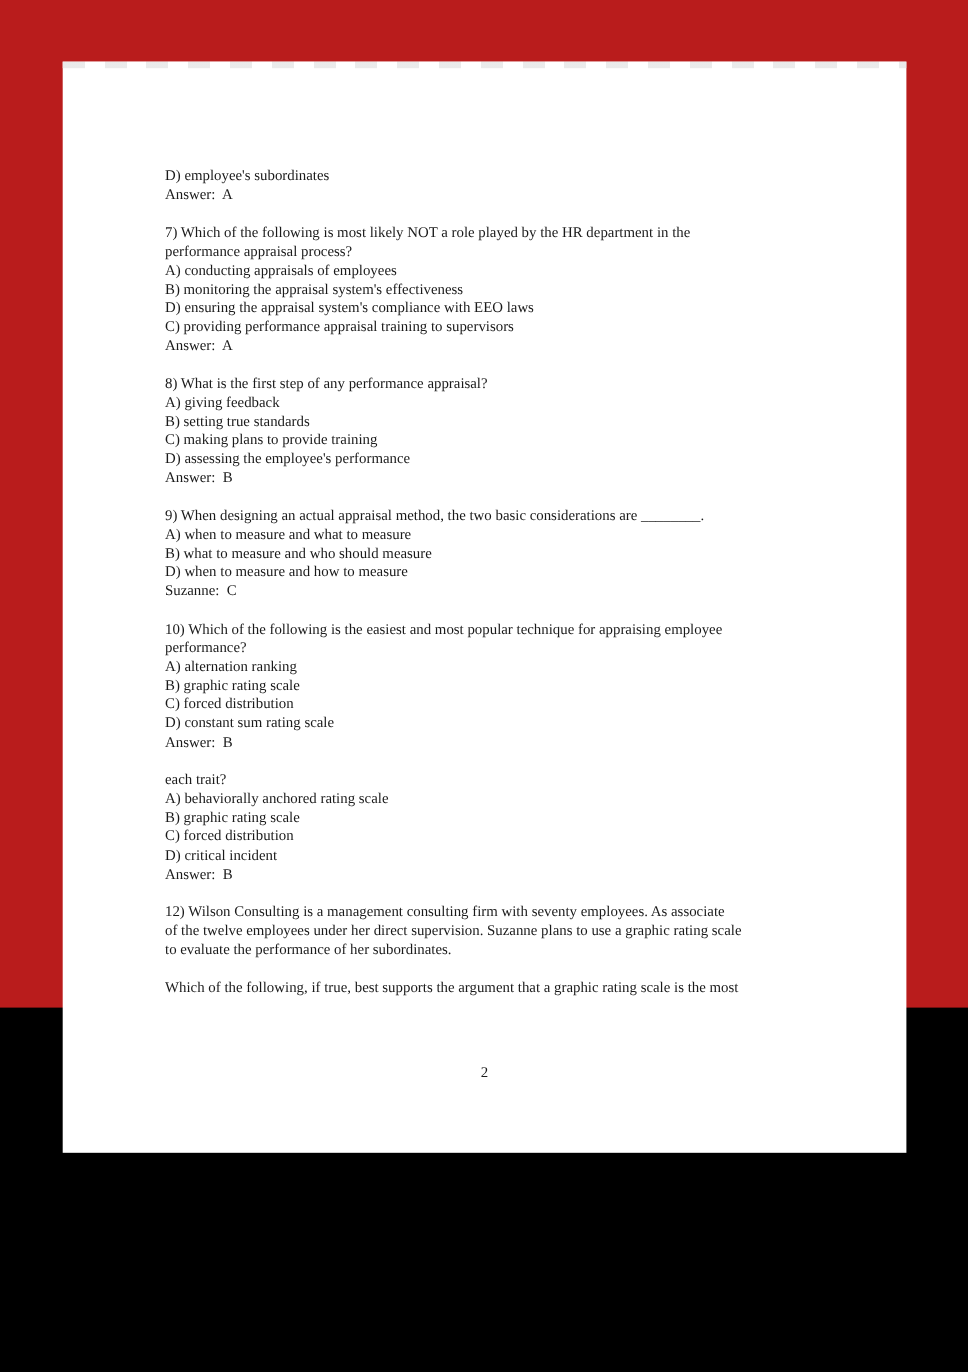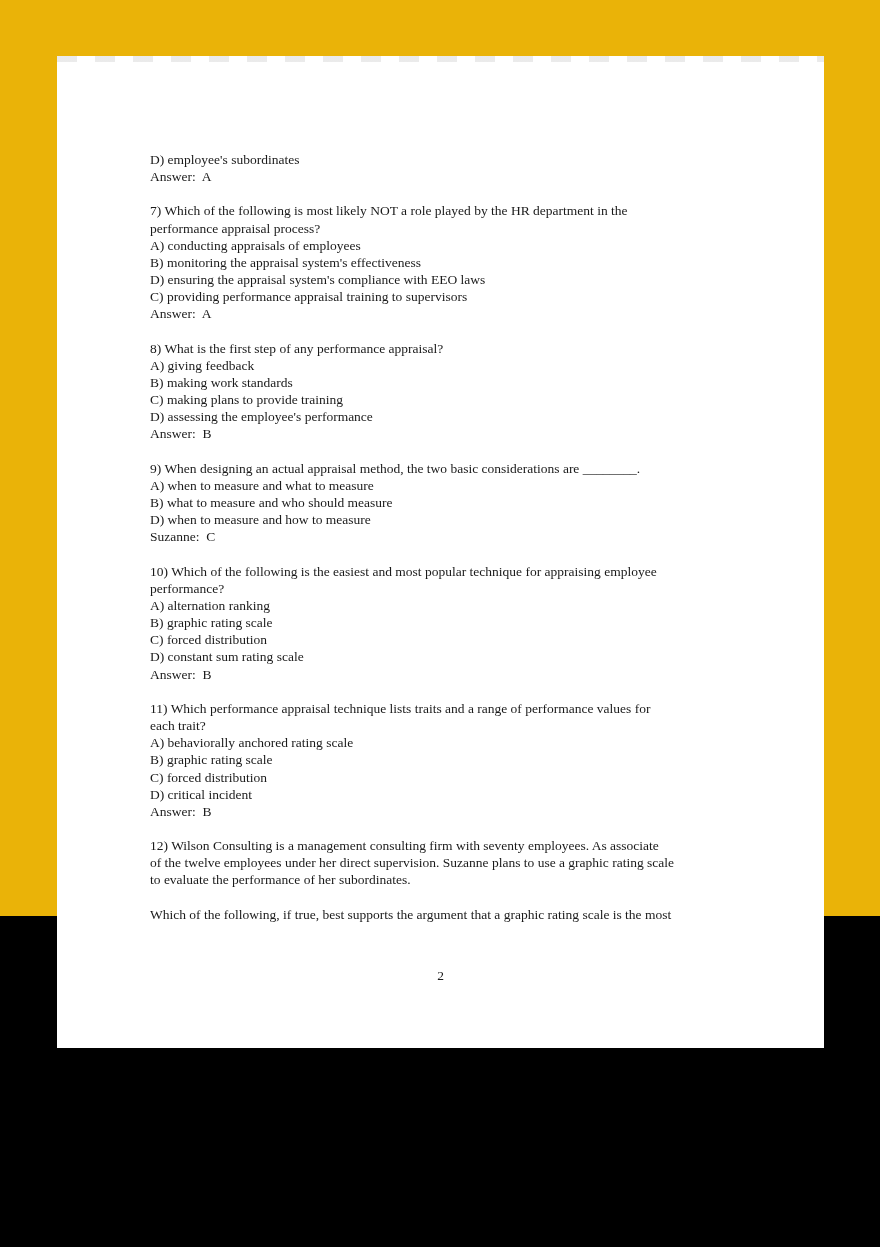--- a/index.html
+++ b/index.html
@@ -2,21 +2,21 @@
 <html><head>
 <meta charset="utf-8">
 <style>
   * { margin: 0; padding: 0; box-sizing: border-box; }
   html, body {
     width: 880px; height: 1247px;
     background: #000000;
     font-family: "Liberation Serif", serif;
     overflow: hidden;
   }
-  .stage { position: relative; width: 880px; height: 916px; background: #eab308; }
+  .stage { position: relative; width: 880px; height: 916px; background: #b91c1c; }
   .paper {
     position: absolute;
     left: 57px; top: 56px;
     width: 767px; height: 992px;
     background: #ffffff;
   }
   .scan-artifact {
     position: absolute;
     left: 0; top: 0;
     width: 100%; height: 6px;
@@ -73,21 +73,21 @@
         <div class="line">A) conducting appraisals of employees</div>
         <div class="line">B) monitoring the appraisal system's effectiveness</div>
         <div class="line">D) ensuring the appraisal system's compliance with EEO laws</div>
         <div class="line">C) providing performance appraisal training to supervisors</div>
         <div class="line">Answer:  A</div>
       </section>
 
       <section class="block">
         <div class="line">8) What is the first step of any performance appraisal?</div>
         <div class="line">A) giving feedback</div>
-        <div class="line">B) making work standards</div>
+        <div class="line">B) setting true standards</div>
         <div class="line">C) making plans to provide training</div>
         <div class="line">D) assessing the employee's performance</div>
         <div class="line">Answer:  B</div>
       </section>
 
       <section class="block">
         <div class="line">9) When designing an actual appraisal method, the two basic considerations are ________.</div>
         <div class="line">A) when to measure and what to measure</div>
         <div class="line">B) what to measure and who should measure</div>
         <div class="line">D) when to measure and how to measure</div>
@@ -98,21 +98,20 @@
         <div class="line">10) Which of the following is the easiest and most popular technique for appraising employee</div>
         <div class="line">performance?</div>
         <div class="line">A) alternation ranking</div>
         <div class="line">B) graphic rating scale</div>
         <div class="line">C) forced distribution</div>
         <div class="line">D) constant sum rating scale</div>
         <div class="line">Answer:  B</div>
       </section>
 
       <section class="block">
-        <div class="line">11) Which performance appraisal technique lists traits and a range of performance values for</div>
         <div class="line">each trait?</div>
         <div class="line">A) behaviorally anchored rating scale</div>
         <div class="line">B) graphic rating scale</div>
         <div class="line">C) forced distribution</div>
         <div class="line">D) critical incident</div>
         <div class="line">Answer:  B</div>
       </section>
 
       <section class="block">
         <div class="line">12) Wilson Consulting is a management consulting firm with seventy employees. As associate</div>

